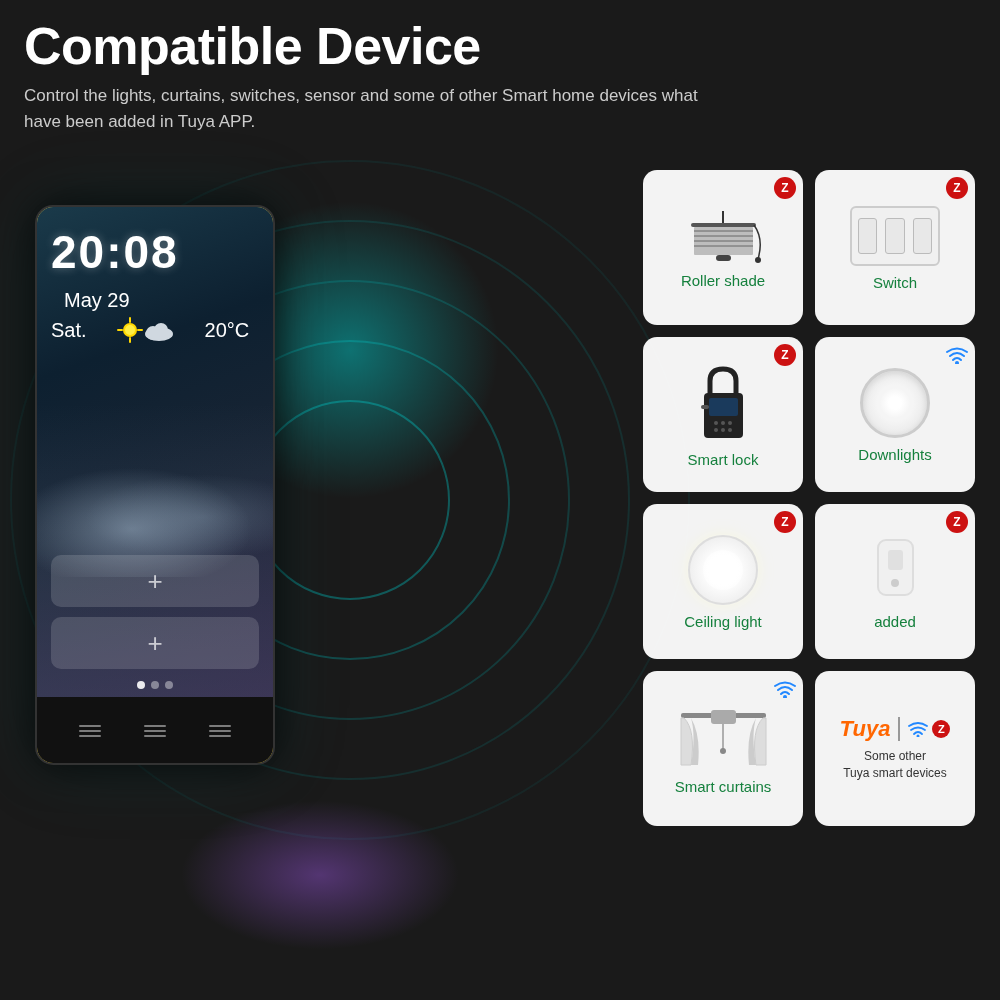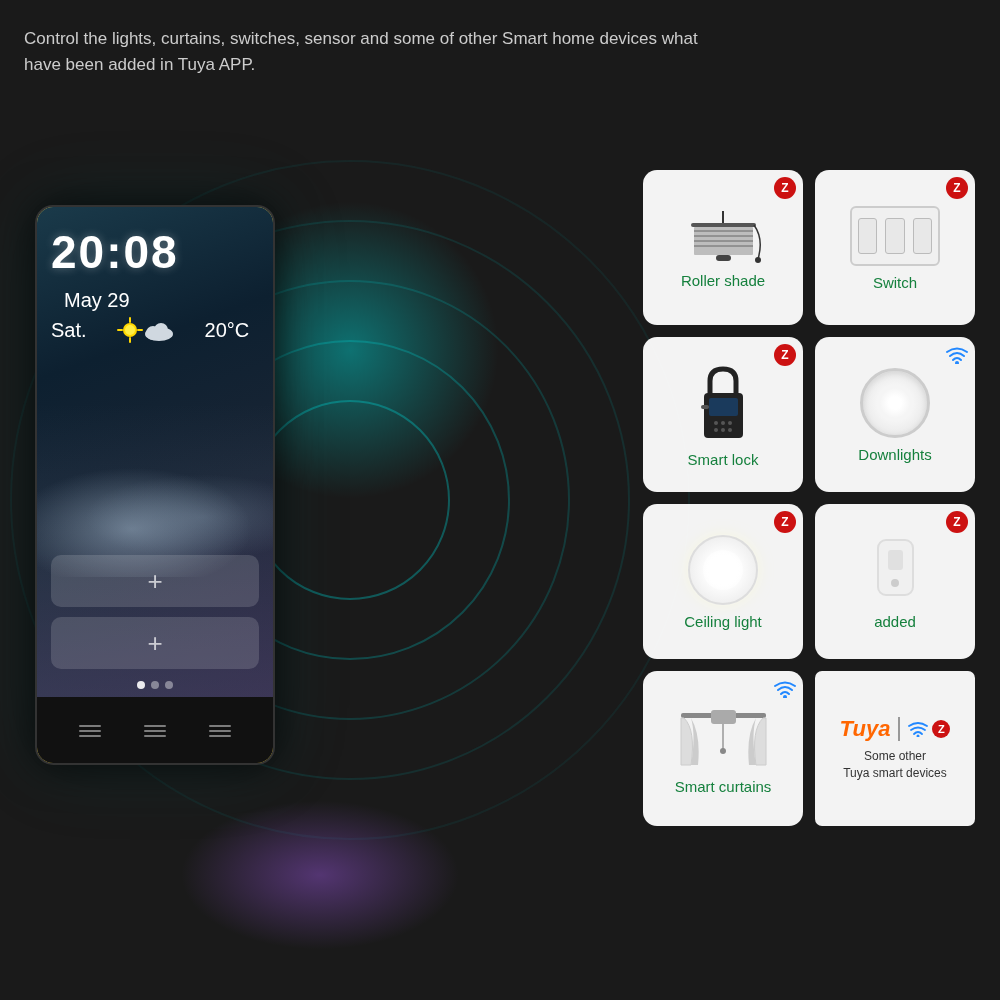--- a/index.html
+++ b/index.html
@@ -285,21 +285,21 @@
       border-radius: 50%;
       border: 2px solid #dddddd;
       box-shadow: 0 0 15px rgba(255,255,200,0.4);
     }
 
     
     .tuya-card {
       width: 160px;
       height: 155px;
       background: rgba(255,255,255,0.95);
-      border-radius: 7px;
+      border-radius: 14px;
       display: flex;
       flex-direction: column;
       align-items: center;
       justify-content: center;
       position: relative;
       padding: 10px;
       gap: 6px;
     }
 
     .tuya-logo-row {
@@ -373,20 +373,21 @@
   <div class="wave-ring"></div>
   <div class="wave-ring"></div>
   <div class="wave-ring"></div>
   <div class="wave-ring"></div>
 </div>
 
 <div class="cyan-glow"></div>
 <div class="purple-glow"></div>
 
 <div class="header">
+  <h1 class="main-title">Compatible Device</h1>
   <p class="subtitle">Control the lights, curtains, switches, sensor and some of other Smart home devices what have been added in Tuya APP.</p>
 </div>
 
 <div class="smart-panel">
   <div class="panel-screen">
     <div class="screen-cloud-bg"></div>
     <div class="screen-clouds"></div>
 
     <div class="time-display">20:08</div>
     <div class="date-line1">May 29</div>

